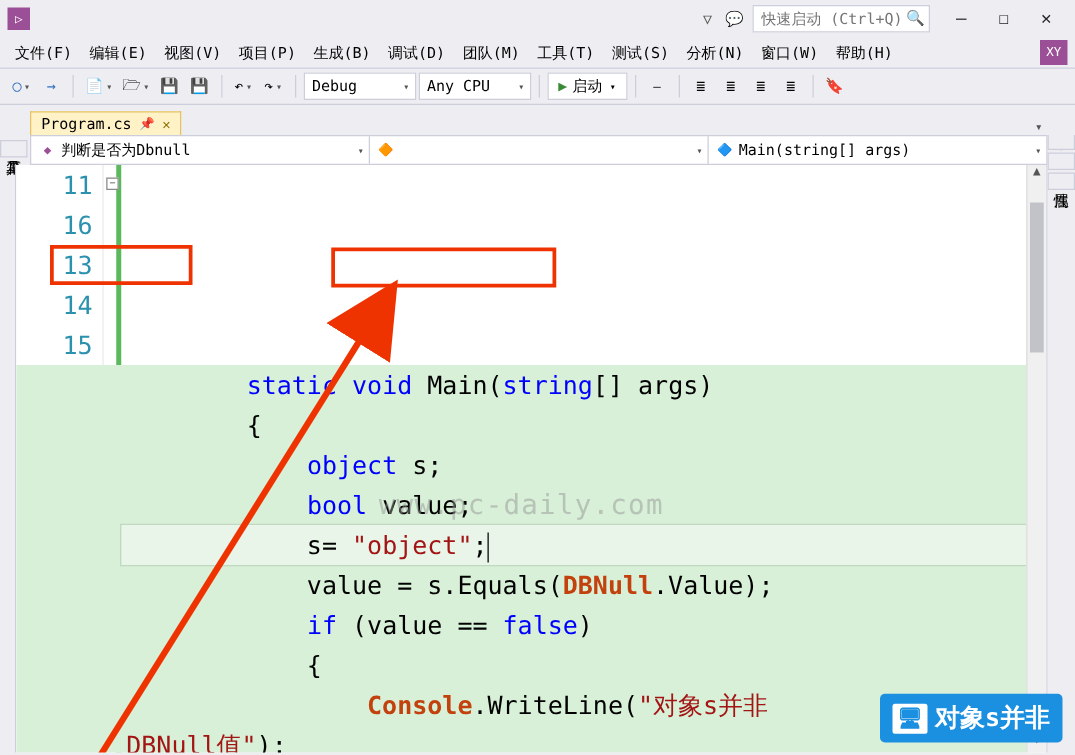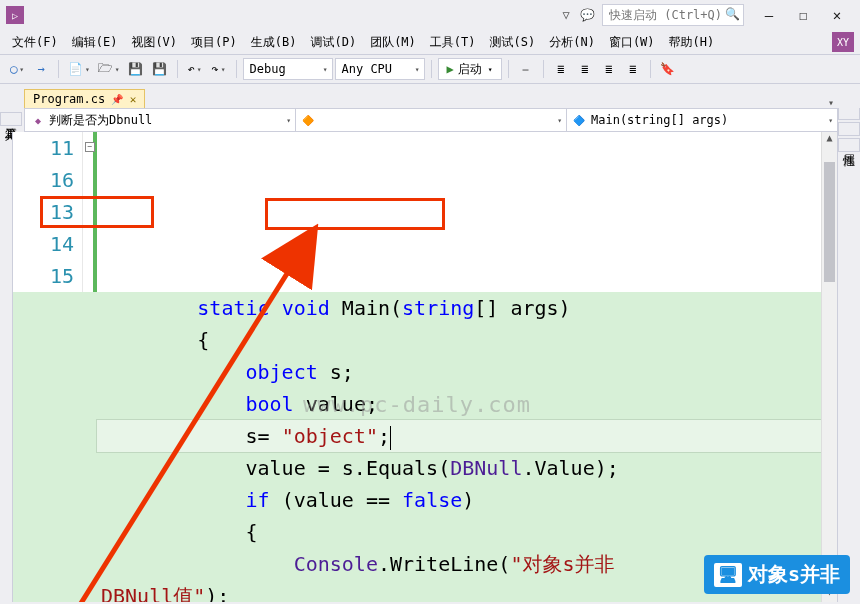--- a/index.html
+++ b/index.html
@@ -37,21 +37,21 @@
 .nav-sel:last-child { border-right: none; }
 .nav-sel::after { content: "▾"; position: absolute; right: 4px; font-size: 8px; color: #555; }
 .nav-sel .ico { width: 14px; height: 14px; display: inline-flex; align-items: center; justify-content: center; margin-right: 4px; font-size: 10px; }
 .editor-wrap { display: flex; margin-left: 12px; margin-right: 22px; border-left: 1px solid #cccedb; border-right: 1px solid #cccedb; height: 470px; position: relative; background: #fff; }
 .editor { flex: 1; font-family: Consolas, "Courier New", monospace; font-size: 20px; line-height: 32px; white-space: pre; overflow: hidden; position: relative; }
 .code-area { padding-left: 84px; background: #d7f0d7; position: relative; height: 100%; }
 .gutter { position: absolute; left: 0; top: 0; width: 70px; background: #fff; height: 100%; text-align: right; font-family: Consolas, monospace; font-size: 20px; line-height: 32px; color: #2b91af; padding-right: 8px; border-right: 1px solid #e8e8e8; }
 .fold-strip { position: absolute; left: 70px; top: 0; width: 14px; height: 100%; background: #fff; border-right: 4px solid #5cb85c; }
 .fold-mark { position: absolute; left: 72px; width: 10px; height: 10px; border: 1px solid #888; background: #fff; font-size: 8px; line-height: 7px; text-align: center; color: #555; }
 .kw { color: #0000ff; }
-.typ { color: #4c1d95; }
+.typ { color: #c2410c; font-weight: bold; }
 .str { color: #a31515; }
 .scrollbar-v { width: 16px; background: #f0f0f0; border-left: 1px solid #ddd; position: relative; }
 .scrollbar-v .thumb { position: absolute; left: 2px; right: 2px; top: 30px; height: 120px; background: #c2c3c9; }
 .scrollbar-v .arrow { position: absolute; left: 0; right: 0; height: 16px; text-align: center; font-size: 10px; color: #555; }
 .line { position: relative; height: 32px; padding-left: 4px; }
 .highlight-line { background: #e8f5e8; outline: 1px solid #c0d8c0; }
 .red-box { position: absolute; border: 3px solid #e30; z-index: 5; }
 .red-box.b1 { left: 27px; top: 64px; width: 114px; height: 32px; }
 .red-box.b2 { left: 252px; top: 66px; width: 180px; height: 32px; }
 .arrow-svg { position: absolute; left: 30px; top: 80px; z-index: 6; pointer-events: none; }

